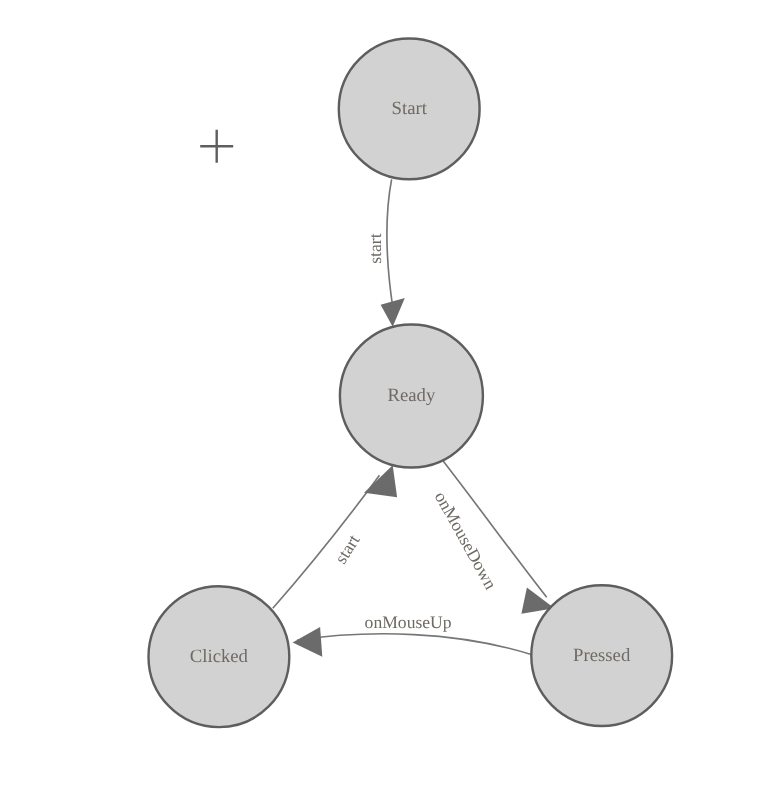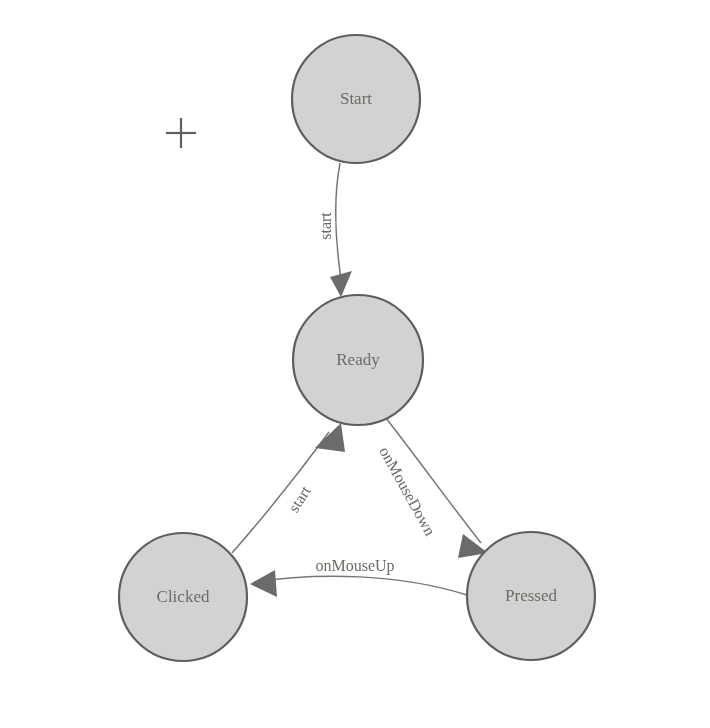--- a/index.html
+++ b/index.html
@@ -11,20 +11,21 @@
     width: 710px;
     height: 728px;
     font-family: "Liberation Serif", "DejaVu Serif", serif;
     overflow: hidden;
   }
   #diagram-canvas {
     position: relative;
     width: 630px;
     height: 728px;
     background: #ffffff;
+    margin-left: 16px;
   }
   #graph-svg {
     position: absolute;
     top: 0;
     left: 0;
     width: 710px;
     height: 728px;
   }
   .node-circle {
     fill: #d2d2d2;

